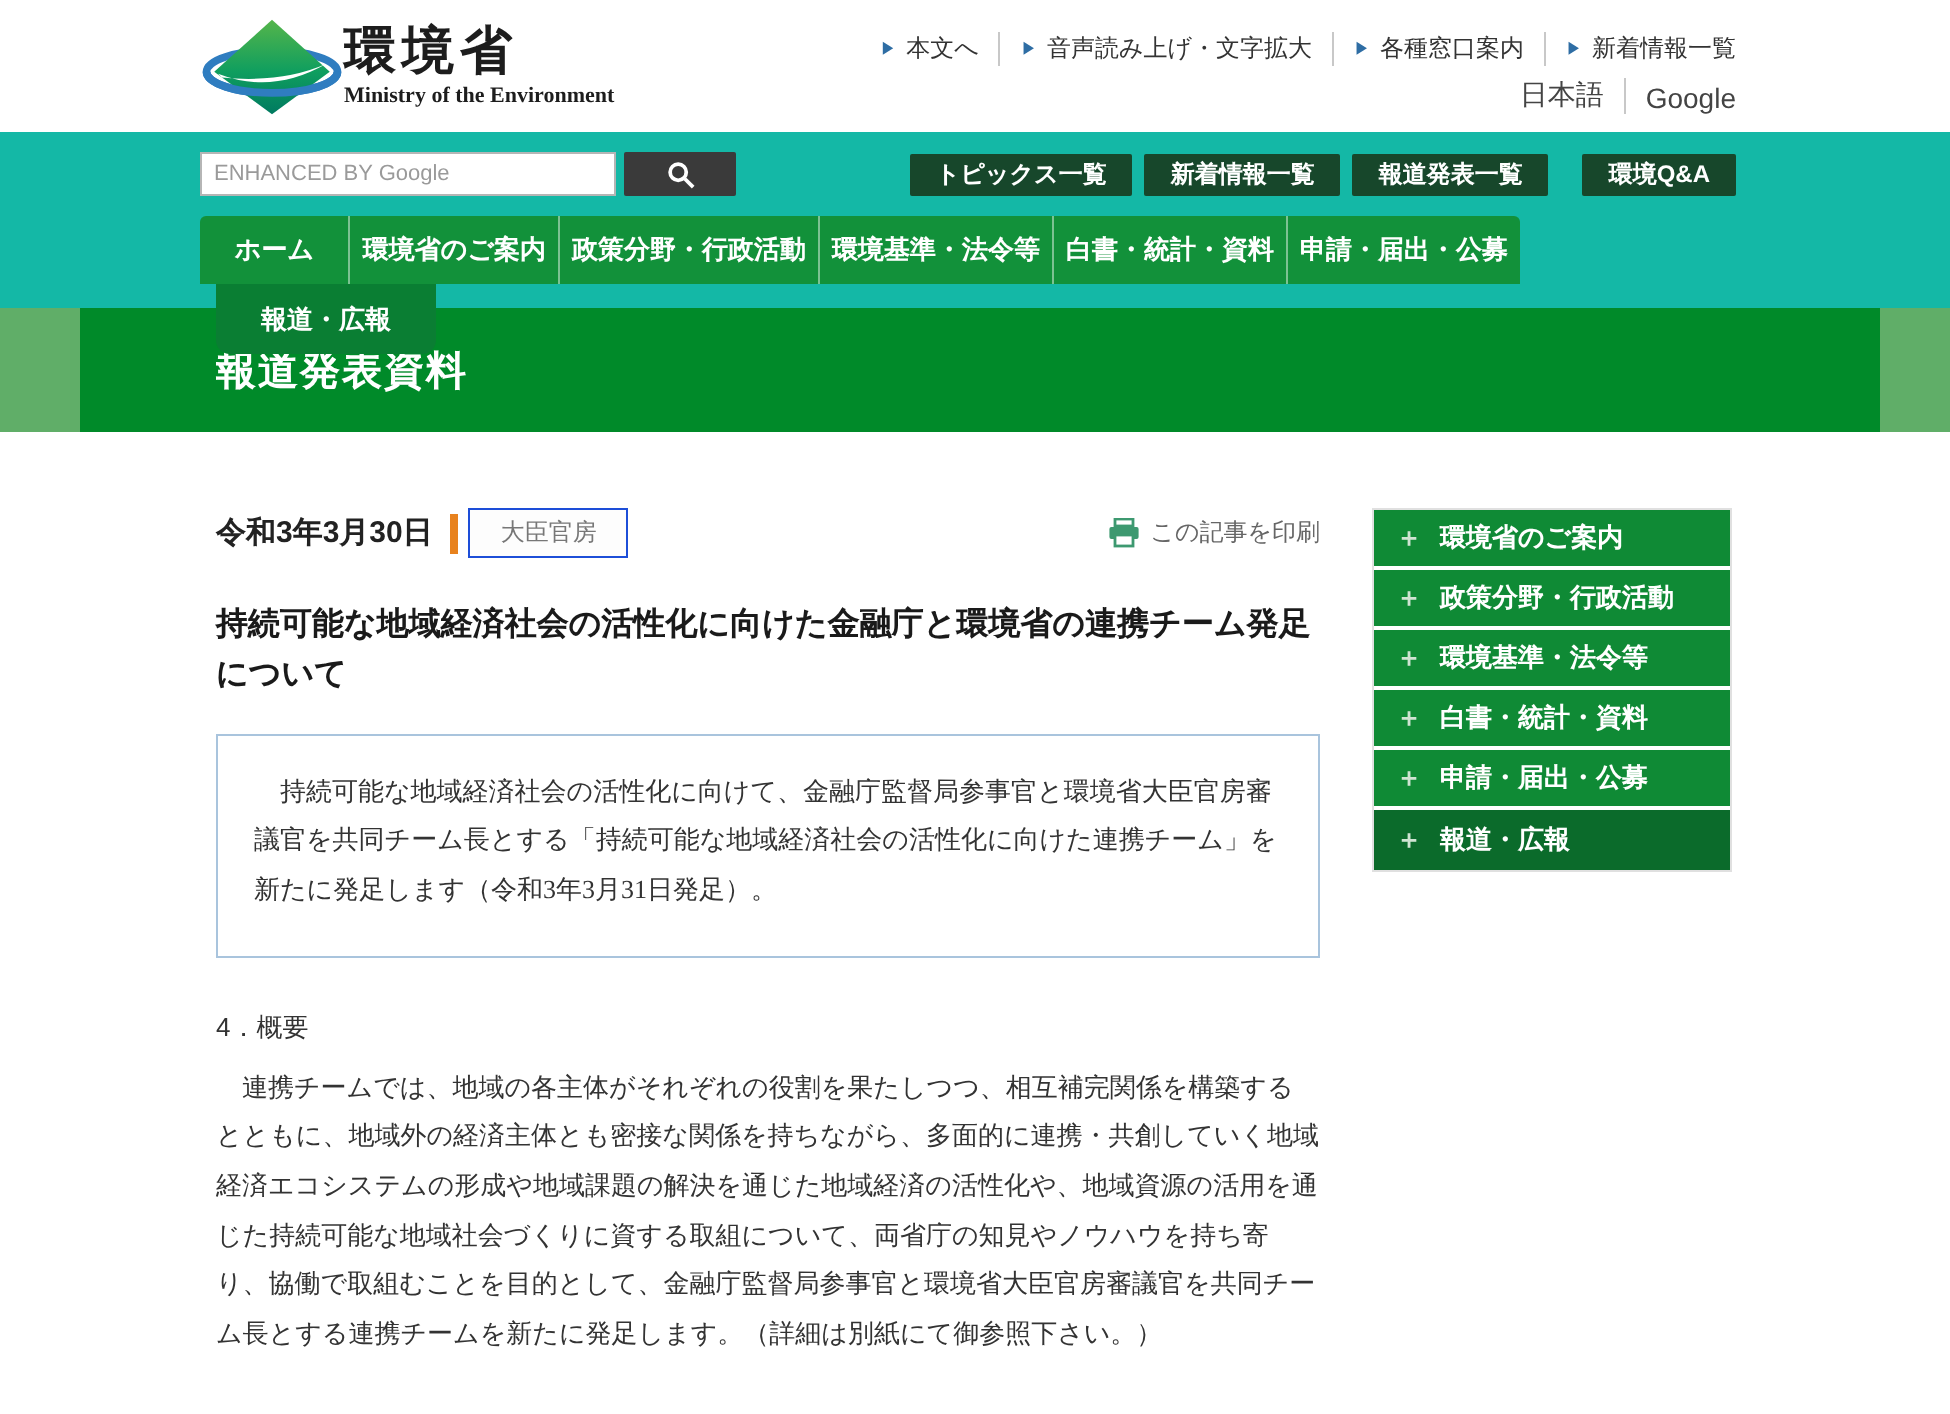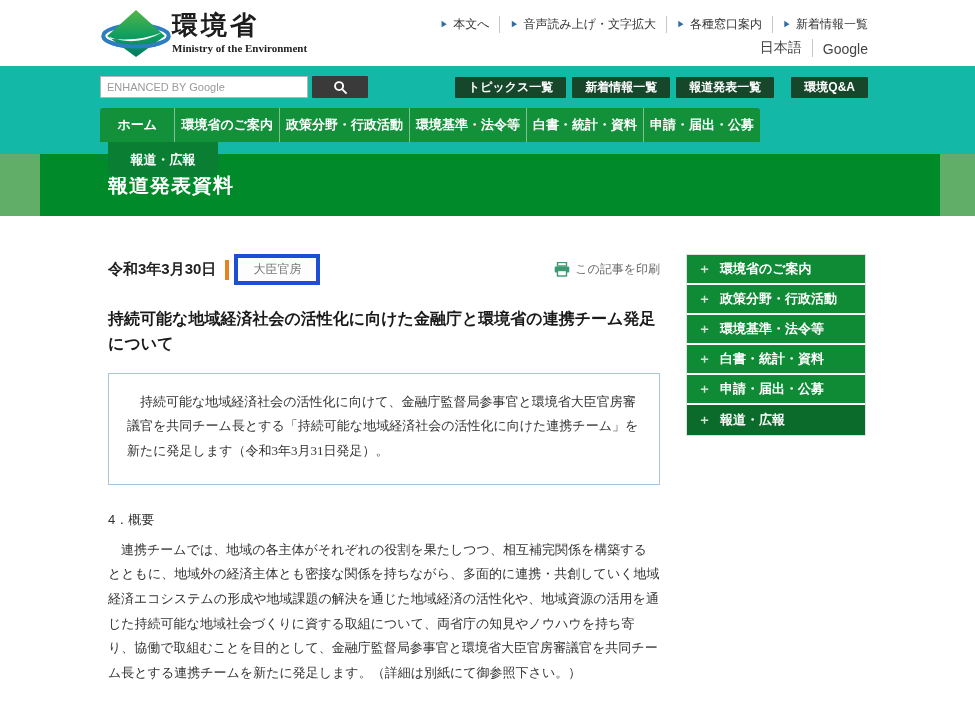--- a/index.html
+++ b/index.html
@@ -53,21 +53,21 @@
   
   .content { padding:12px 109px 0 108px; background:#fff; }
   .breadcrumb { font-size:12px; color:#333; margin:2px 0 0; line-height:16px; }
   .breadcrumb a { color:#44708e; text-decoration:underline; cursor:pointer; }
   .breadcrumb .sep { margin:0 7px; color:#555; }
   .content-cols { display:flex; margin-top:26px; }
   .article { width:552px; }
   .meta-row { display:flex; align-items:center; }
   .article-date { font-size:15px; font-weight:bold; color:#222; }
   .orange-bar { display:inline-block; width:4px; height:20px; background:#e8821e; margin:0 5px 0 9px; }
-  .category-tag { font-size:12px; color:#777; border:4px solid #1d4ed8; background:#fdfdfd;
+  .category-tag { font-size:12px; color:#777; border:1px solid #1d4ed8; background:#fdfdfd;
     padding:3px 15px; cursor:default; }
   .print-link { margin-left:auto; display:flex; align-items:center; gap:5px; font-size:12px;
     color:#666; text-decoration:none; cursor:pointer; }
   .article-title { font-size:16px; font-weight:bold; color:#1a1a1a; line-height:1.55; margin-top:22px; }
   .lead-box { border:1px solid #a9c4dd; margin-top:16px; padding:16px 18px 20px;font-family:Liberation Serif, serif; }
   .lead-box p { font-size:13px; line-height:1.9; color:#333; }
   .section-heading { font-size:13px; color:#333; margin-top:26px; }
   .body-para { font-size:13px; line-height:1.9; color:#333; margin-top:9px; }
   
   .sidebar { width:180px; margin-left:26px; border:1px solid #e0e0e0; background:#fff; align-self:flex-start; }

